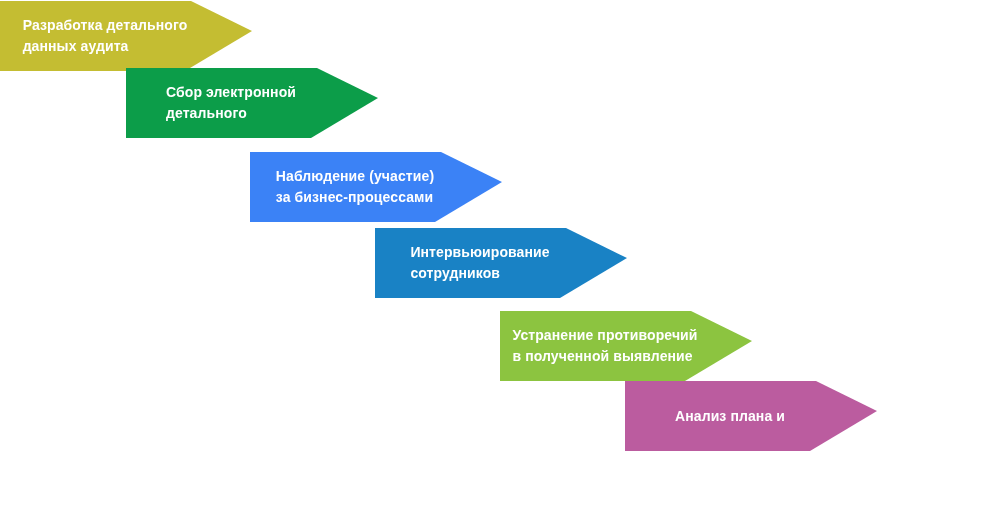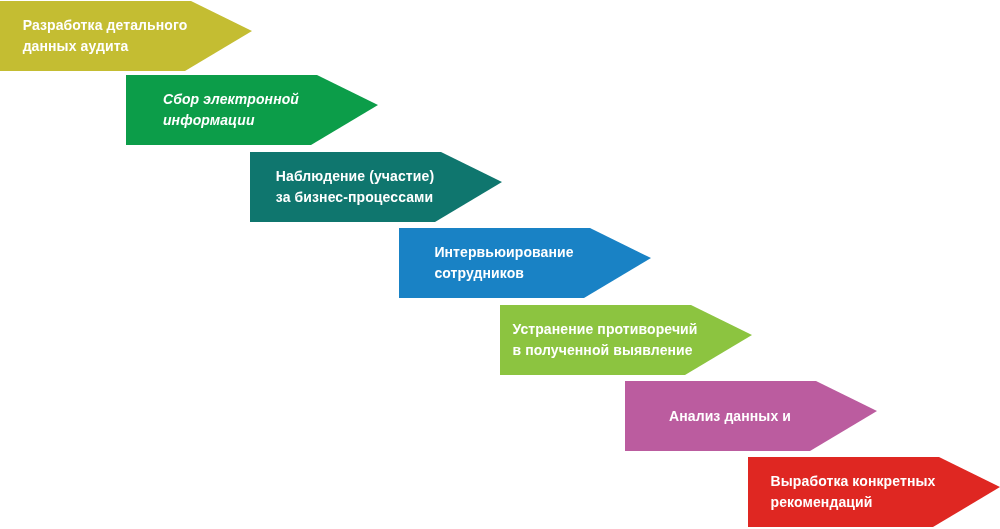--- a/index.html
+++ b/index.html
@@ -29,21 +29,21 @@
   .step-label {
     text-align: left;
     font-weight: 700;
     font-size: 14px;
     line-height: 21px;
     letter-spacing: 0.1px;
     white-space: nowrap;
   }
   
   .pos-0 { left: 0px;   top: 1px;   }
-  .pos-1 { left: 126px; top: 75px; font-style: italic;  }
+  .pos-1 { left: 126px; top: 68px;  }
   .pos-2 { left: 250px; top: 152px; }
   .pos-3 { left: 375px; top: 228px; }
   .pos-4 { left: 500px; top: 305px; }
   .pos-5 { left: 625px; top: 381px; }
   .pos-6 { left: 748px; top: 457px; }
 </style>
 </head>
 <body>
 
 <div class="canvas" style="color: rgb(255, 255, 255);">
@@ -51,51 +51,45 @@
   <div class="step-arrow pos-0" style="background-color: rgb(196, 189, 50);">
     <div class="step-label">
       <div>Разработка детального</div>
       <div>данных аудита</div>
     </div>
   </div>
 
   <div class="step-arrow pos-1" style="background-color: rgb(12, 157, 73);">
     <div class="step-label">
       <div>Сбор электронной</div>
-      <div>информации</div>
+      <div>детального</div>
     </div>
   </div>
 
-  <div class="step-arrow pos-2" style="background-color: #0f766e;">
+  <div class="step-arrow pos-2" style="background-color: #3b82f6;">
     <div class="step-label">
       <div>Наблюдение (участие)</div>
       <div>за бизнес-процессами</div>
     </div>
   </div>
 
-  <div class="step-arrow pos-3" style="background-color: rgb(25, 130, 197); margin-left: 24px;">
+  <div class="step-arrow pos-3" style="background-color: rgb(25, 130, 197);">
     <div class="step-label">
       <div>Интервьюирование</div>
       <div>сотрудников</div>
     </div>
   </div>
 
-  <div class="step-arrow pos-4" style="background-color: rgb(140, 196, 64);">
+  <div class="step-arrow pos-4" style="background-color: rgb(140, 196, 64); margin-top: 6px;">
     <div class="step-label">
       <div>Устранение противоречий</div>
       <div>в полученной выявление</div>
     </div>
   </div>
 
   <div class="step-arrow pos-5" style="background-color: rgb(187, 92, 159);">
     <div class="step-label">
-      <div>Анализ данных и</div>
+      <div>Анализ плана и</div>
     </div>
   </div>
 
-  <div class="step-arrow pos-6" style="background-color: rgb(223, 39, 34);">
-    <div class="step-label">
-      <div>Выработка конкретных</div>
-      <div>рекомендаций</div>
-    </div>
-  </div>
 
 </div>
 
 </body></html>

